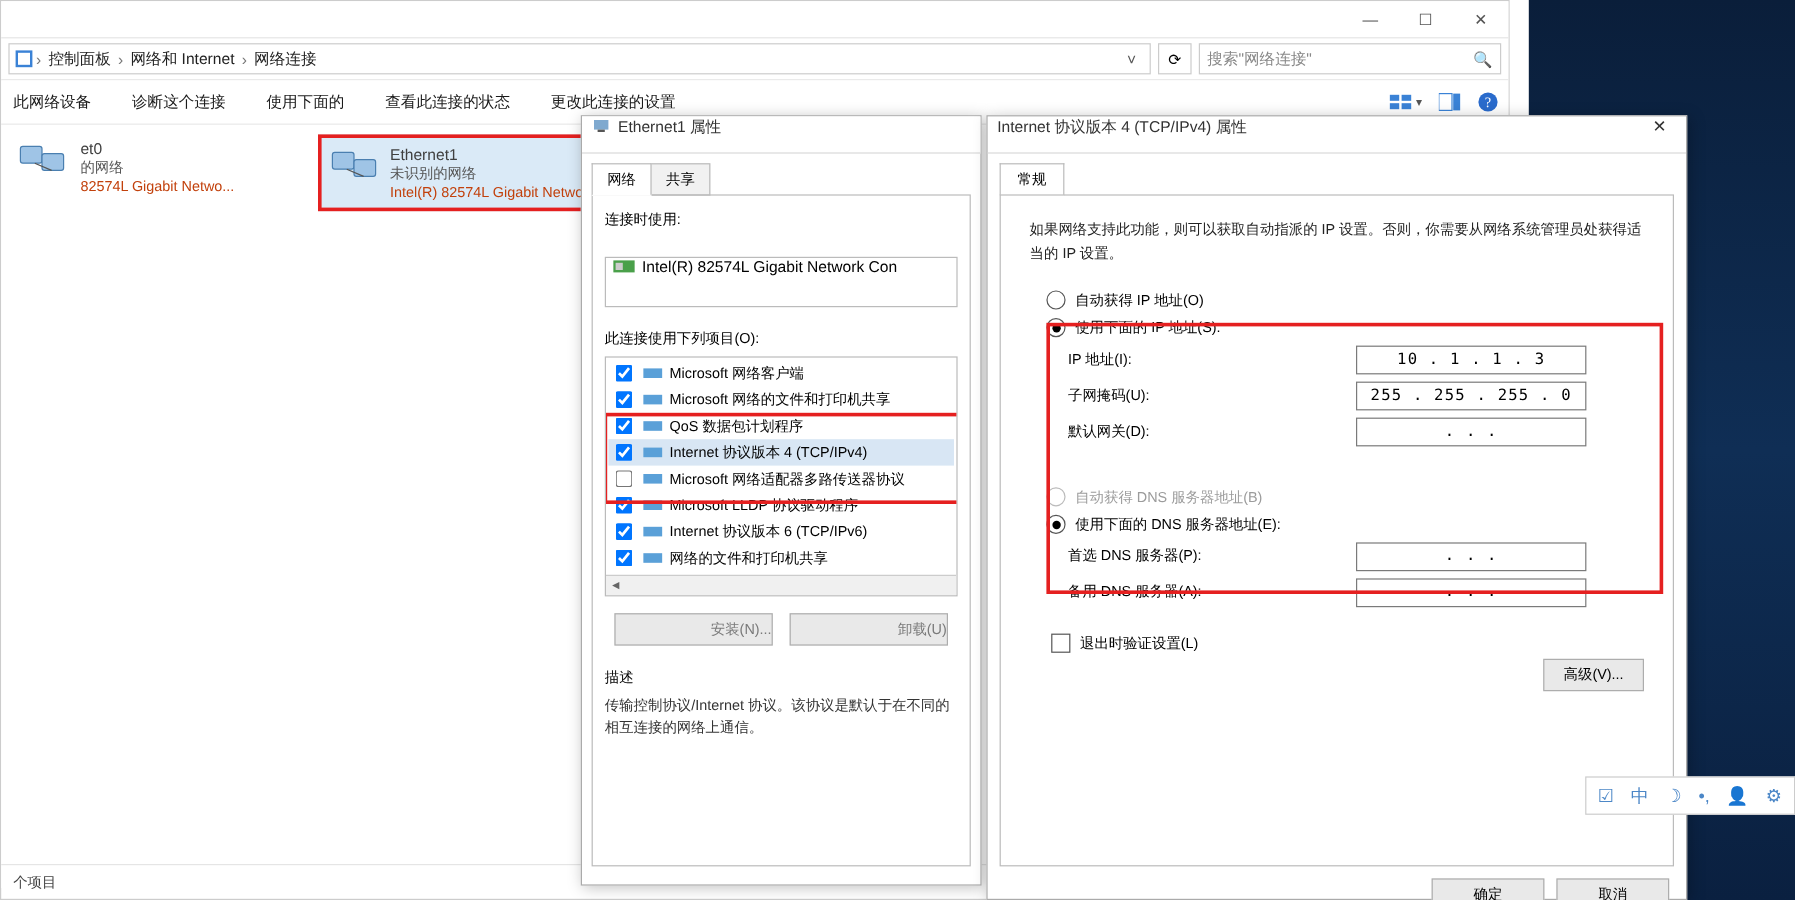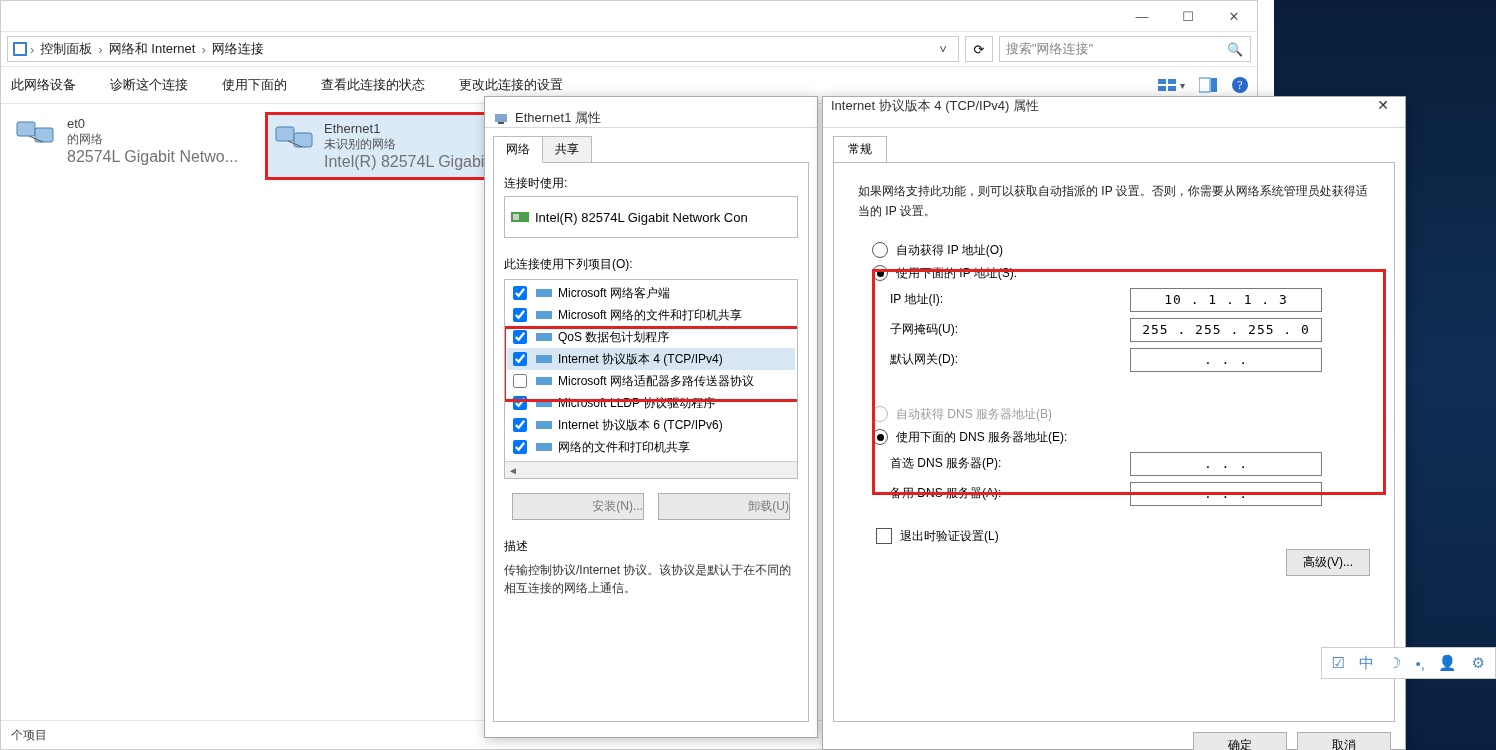--- a/index.html
+++ b/index.html
@@ -31,34 +31,34 @@
 .cmdright{margin-left:auto;display:flex;align-items:center;gap:14px;color:#2a6bcc}
 .cmdright .piece{display:flex;align-items:center;gap:2px}
 
 
 .content{position:relative;height:calc(100% - 30px - 34px - 36px - 28px);background:#fff;padding:8px;display:flex;gap:8px;align-items:flex-start}
 .net-item{width:240px;display:flex;align-items:flex-start;gap:6px;padding:4px}
 .net-item.sel{background:#daeaf7;border:3px solid #e52020;box-sizing:border-box;padding:6px}
 .net-icon{width:48px;height:40px;display:flex;align-items:center;justify-content:center}
 .net-lines .l1{font-size:13px;color:#404040}
 .net-lines .l2{font-size:12px;color:#555}
-.net-lines .l3{font-size:16px;color:#737373;white-space:nowrap;overflow:hidden;text-overflow:ellipsis;max-width:180px}
+.net-lines .l3{font-size:12px;color:#c2410c;white-space:nowrap;overflow:hidden;text-overflow:ellipsis;max-width:180px}
 
 
 .statusbar{position:absolute;left:0;right:0;bottom:0;height:28px;border-top:1px solid #e5e5e5;display:flex;align-items:center;padding:0 10px;color:#444;font-size:12px}
 
 
 .props{position:absolute;left:484px;top:96px;width:332px;height:640px;background:#fff;border:1px solid #aaa;box-shadow:2px 2px 12px rgba(0,0,0,.25)}
-.props .dlgtitle{height:30px;display:flex;align-items:flex-end;gap:6px;padding:0 8px;color:#333;border-bottom:1px solid #d9d9d9;background:#fff}
+.props .dlgtitle{height:30px;display:flex;align-items:flex-start;gap:6px;padding:0 8px;color:#333;border-bottom:1px solid #d9d9d9;background:#fff}
 .tabs{display:flex;margin:8px 8px 0 8px}
 .tab{padding:4px 12px;border:1px solid #bbb;background:#f1f1f1;font-size:12px;margin-right:-1px}
 .tab.active{background:#fff;border-bottom:1px solid #fff;position:relative;z-index:2}
 .tabbody{border:1px solid #bbb;margin:-1px 8px 8px 8px;padding:12px 10px 10px 10px;height:560px;box-sizing:border-box;position:relative}
-.group-label{font-size:12px;margin-bottom:4px}
-.adapter-box{border:1px solid #bbb;height:40px;display:flex;align-items:center;padding:0 6px;gap:6px;margin-bottom:18px}
+.group-label{font-size:12px;margin-bottom:22px}
+.adapter-box{border:1px solid #bbb;height:40px;display:flex;align-items:flex-start;padding:0 6px;gap:6px;margin-bottom:18px}
 .list-label{font-size:12px;margin-bottom:6px}
 .items-box{border:1px solid #bbb;height:198px;overflow:hidden;position:relative}
 .items-inner{padding:2px 2px}
 .proto-row{display:flex;align-items:center;gap:6px;padding:1px 2px;font-size:12px;white-space:nowrap}
 .proto-row.sel{background:#d8e6f4}
 .proto-row .chk{width:14px;height:14px;flex:0 0 14px}
 .proto-row .icn{width:16px;height:14px;display:flex;align-items:center;justify-content:center}
 .scroll-left{position:absolute;left:0;right:0;bottom:0;height:16px;background:#f0f0f0;border-top:1px solid #ccc;display:flex;align-items:center}
 .scroll-left .ar{width:16px;text-align:center;color:#666;font-size:10px}
 .btnrow{display:flex;gap:14px;margin-top:14px;justify-content:center}

